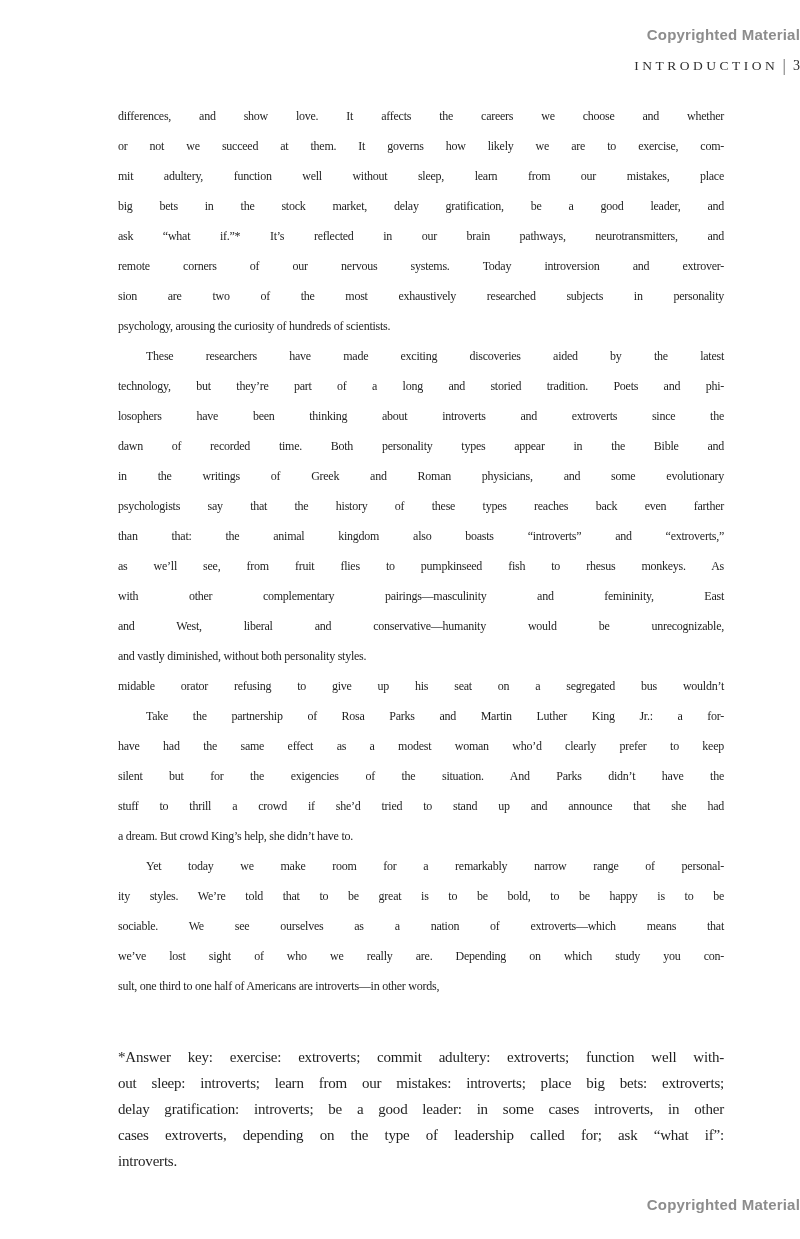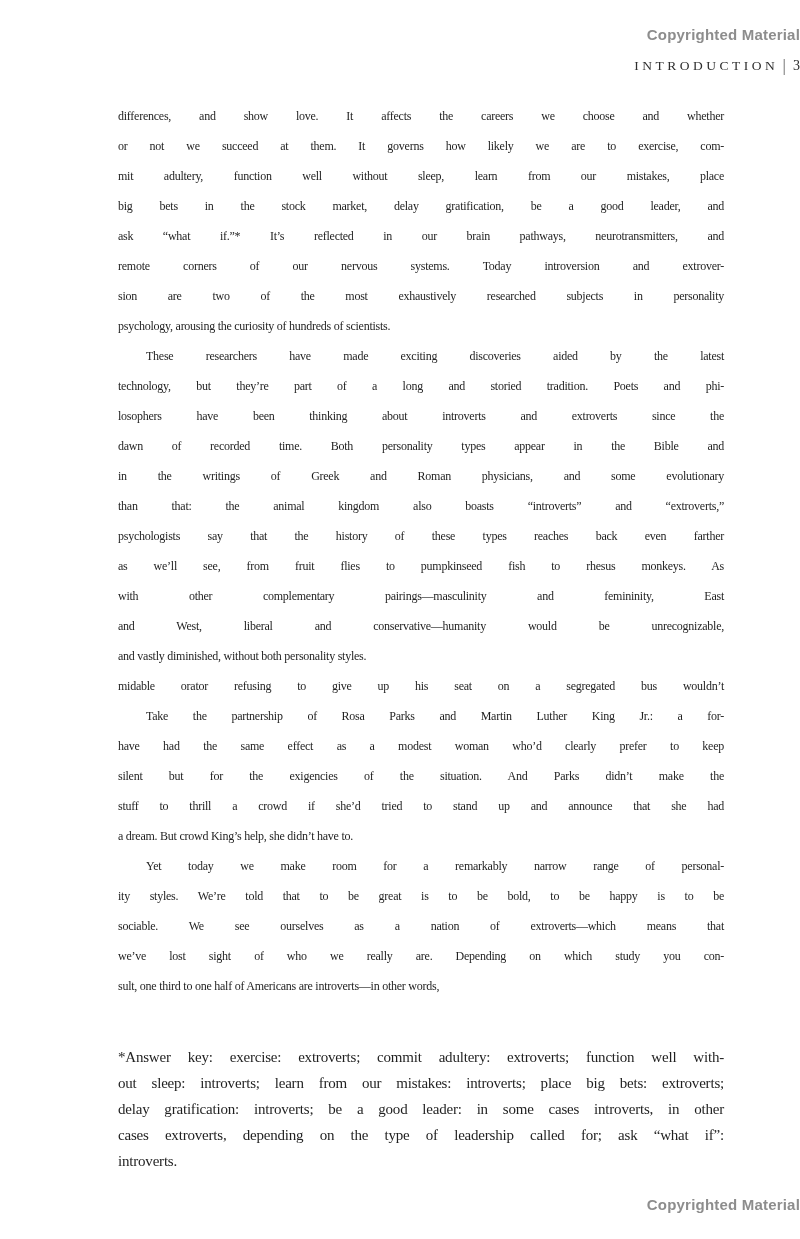--- a/index.html
+++ b/index.html
@@ -113,33 +113,33 @@
       <div class="line">sion are two of the most exhaustively researched subjects in personality</div>
       <div class="line last">psychology, arousing the curiosity of hundreds of scientists.</div>
     </div>
 
     <div>
       <div class="line first">These researchers have made exciting discoveries aided by the latest</div>
       <div class="line">technology, but they’re part of a long and storied tradition. Poets and phi-</div>
       <div class="line">losophers have been thinking about introverts and extroverts since the</div>
       <div class="line">dawn of recorded time. Both personality types appear in the Bible and</div>
       <div class="line">in the writings of Greek and Roman physicians, and some evolutionary</div>
+      <div class="line">psychologists say that the history of these types reaches back even farther</div>
       <div class="line">than that: the animal kingdom also boasts “introverts” and “extroverts,”</div>
-      <div class="line">psychologists say that the history of these types reaches back even farther</div>
       <div class="line">as we’ll see, from fruit flies to pumpkinseed fish to rhesus monkeys. As</div>
       <div class="line">with other complementary pairings—masculinity and femininity, East</div>
       <div class="line">and West, liberal and conservative—humanity would be unrecognizable,</div>
       <div class="line last">and vastly diminished, without both personality styles.</div>
     </div>
 
     <div>
       <div class="line">midable orator refusing to give up his seat on a segregated bus wouldn’t</div>
       <div class="line first">Take the partnership of Rosa Parks and Martin Luther King Jr.: a for-</div>
       <div class="line">have had the same effect as a modest woman who’d clearly prefer to keep</div>
-      <div class="line">silent but for the exigencies of the situation. And Parks didn’t make the</div>
+      <div class="line">silent but for the exigencies of the situation. And Parks didn’t have the</div>
       <div class="line">stuff to thrill a crowd if she’d tried to stand up and announce that she had</div>
       <div class="line last">a dream. But crowd King’s help, she didn’t have to.</div>
     </div>
 
     <div>
       <div class="line first">Yet today we make room for a remarkably narrow range of personal-</div>
       <div class="line">ity styles. We’re told that to be great is to be bold, to be happy is to be</div>
       <div class="line">sociable. We see ourselves as a nation of extroverts—which means that</div>
       <div class="line">we’ve lost sight of who we really are. Depending on which study you con-</div>
       <div class="line last">sult, one third to one half of Americans are introverts—in other words,</div>

